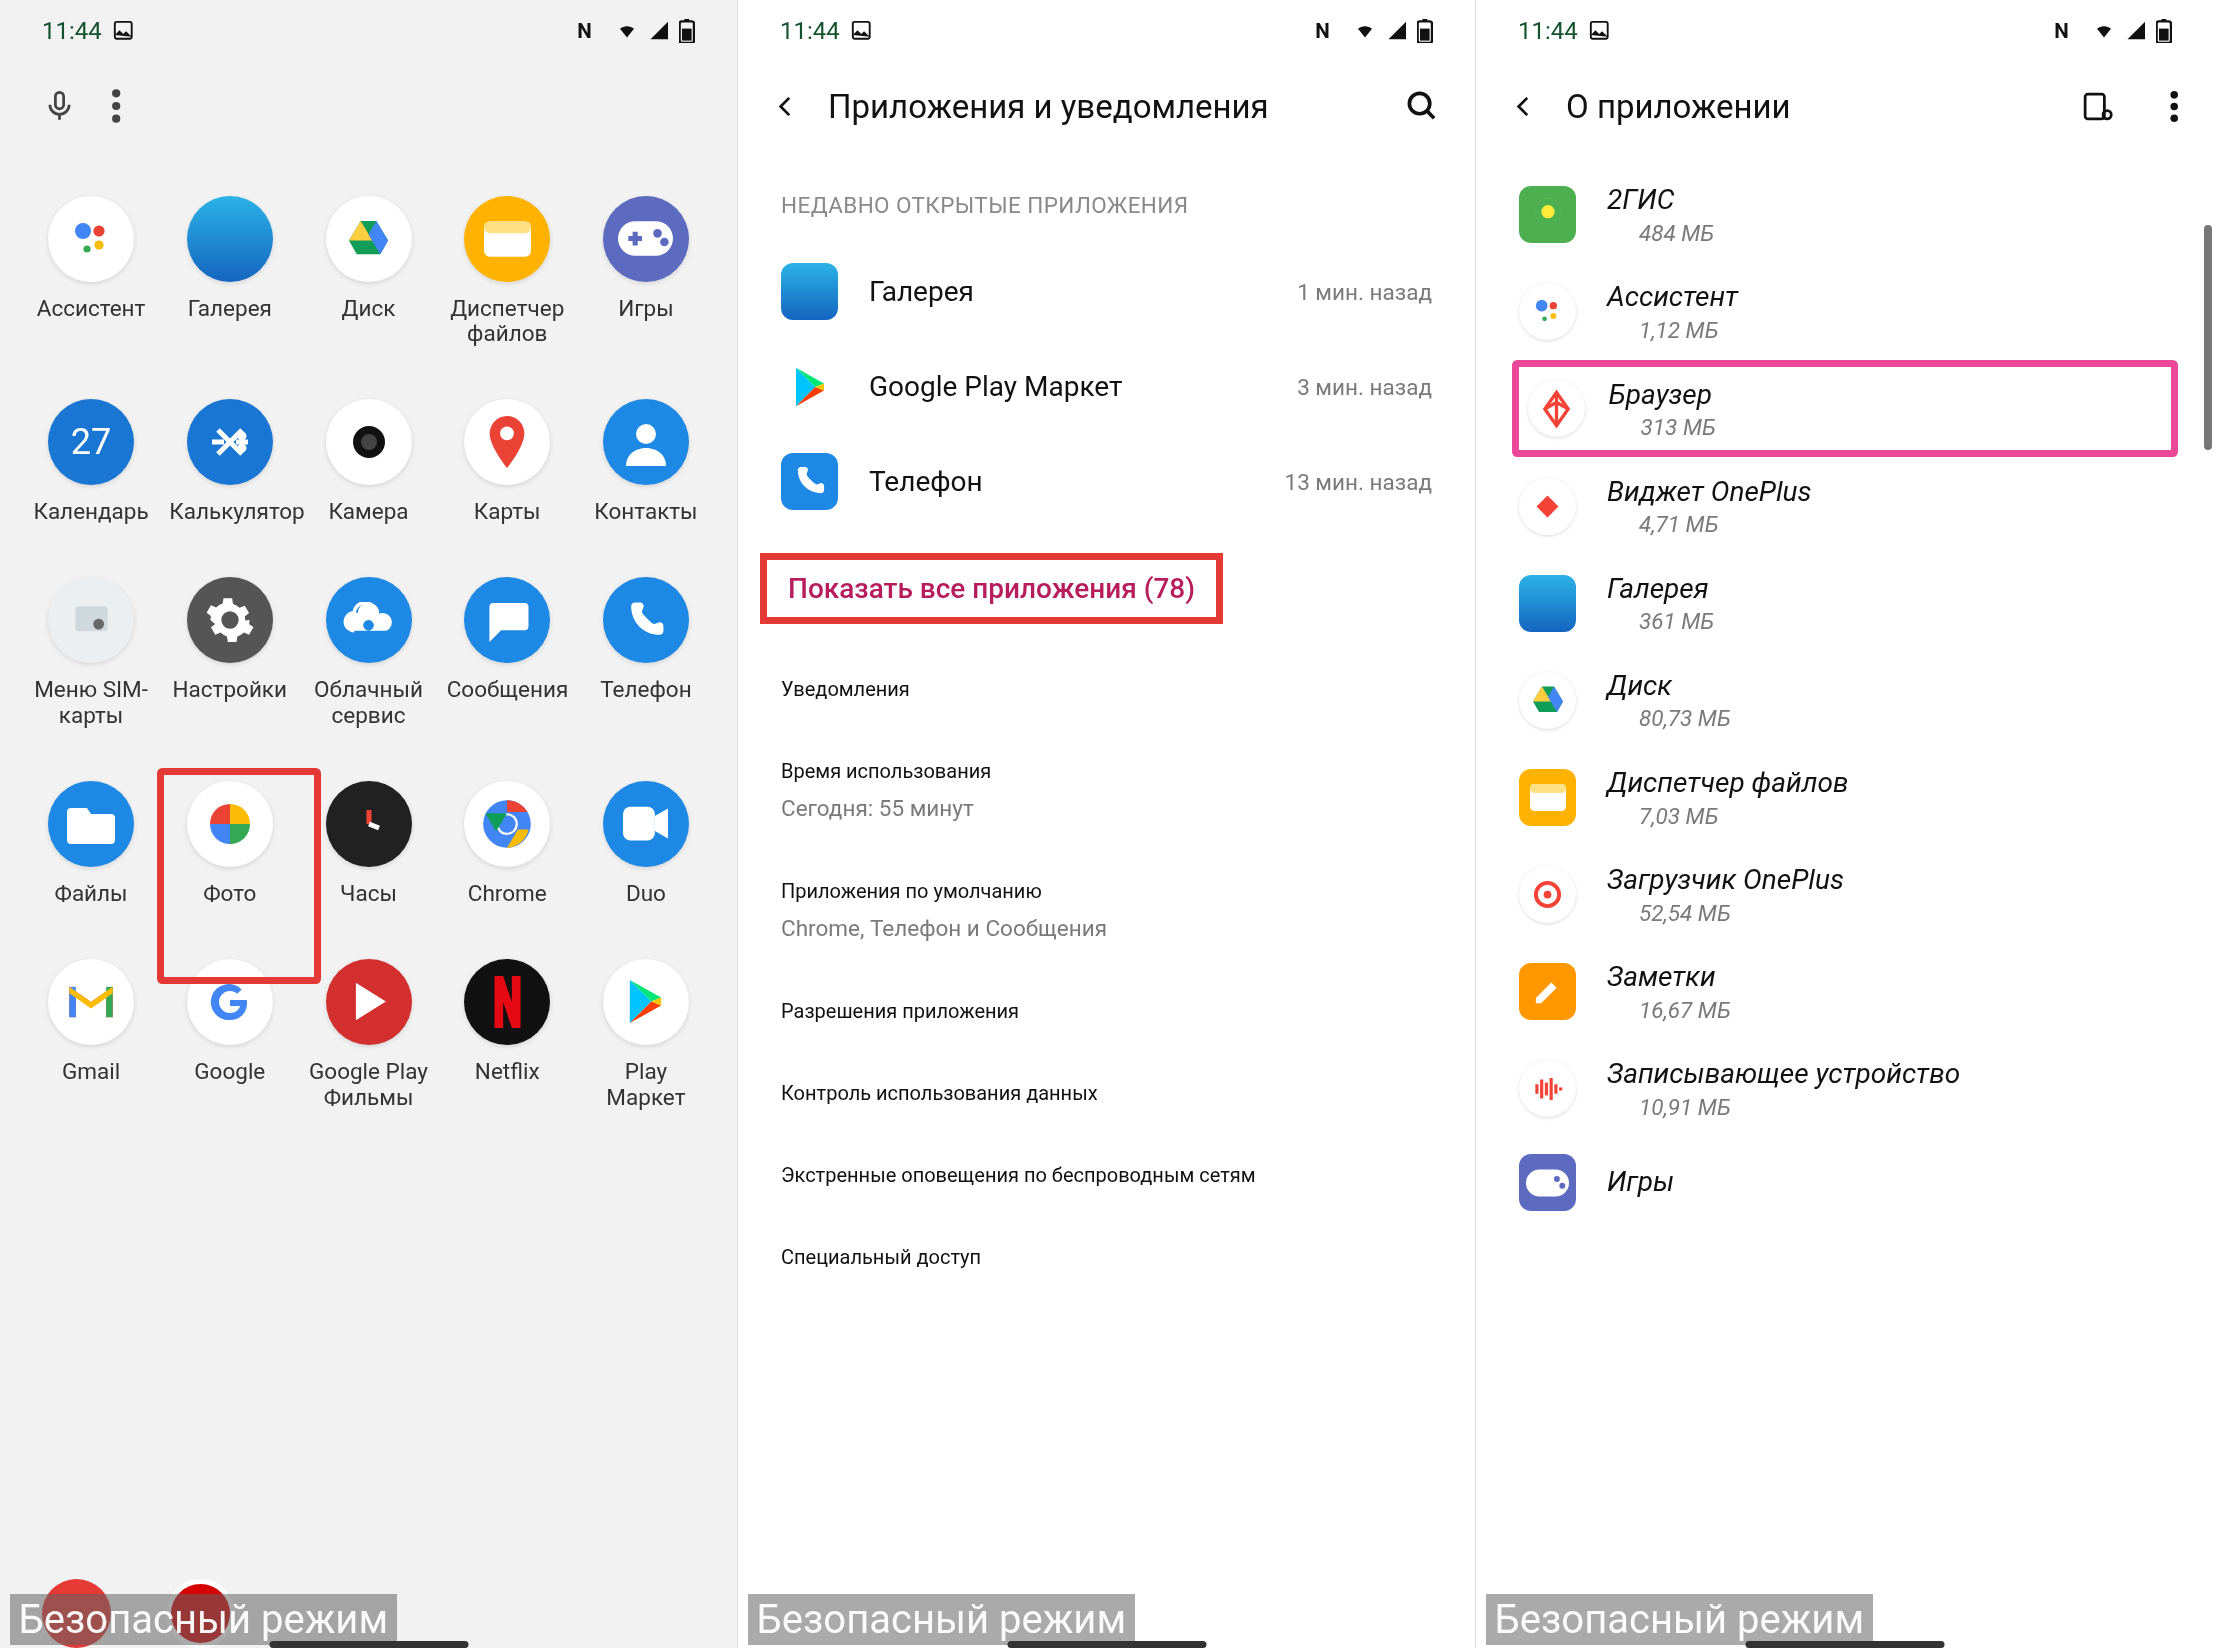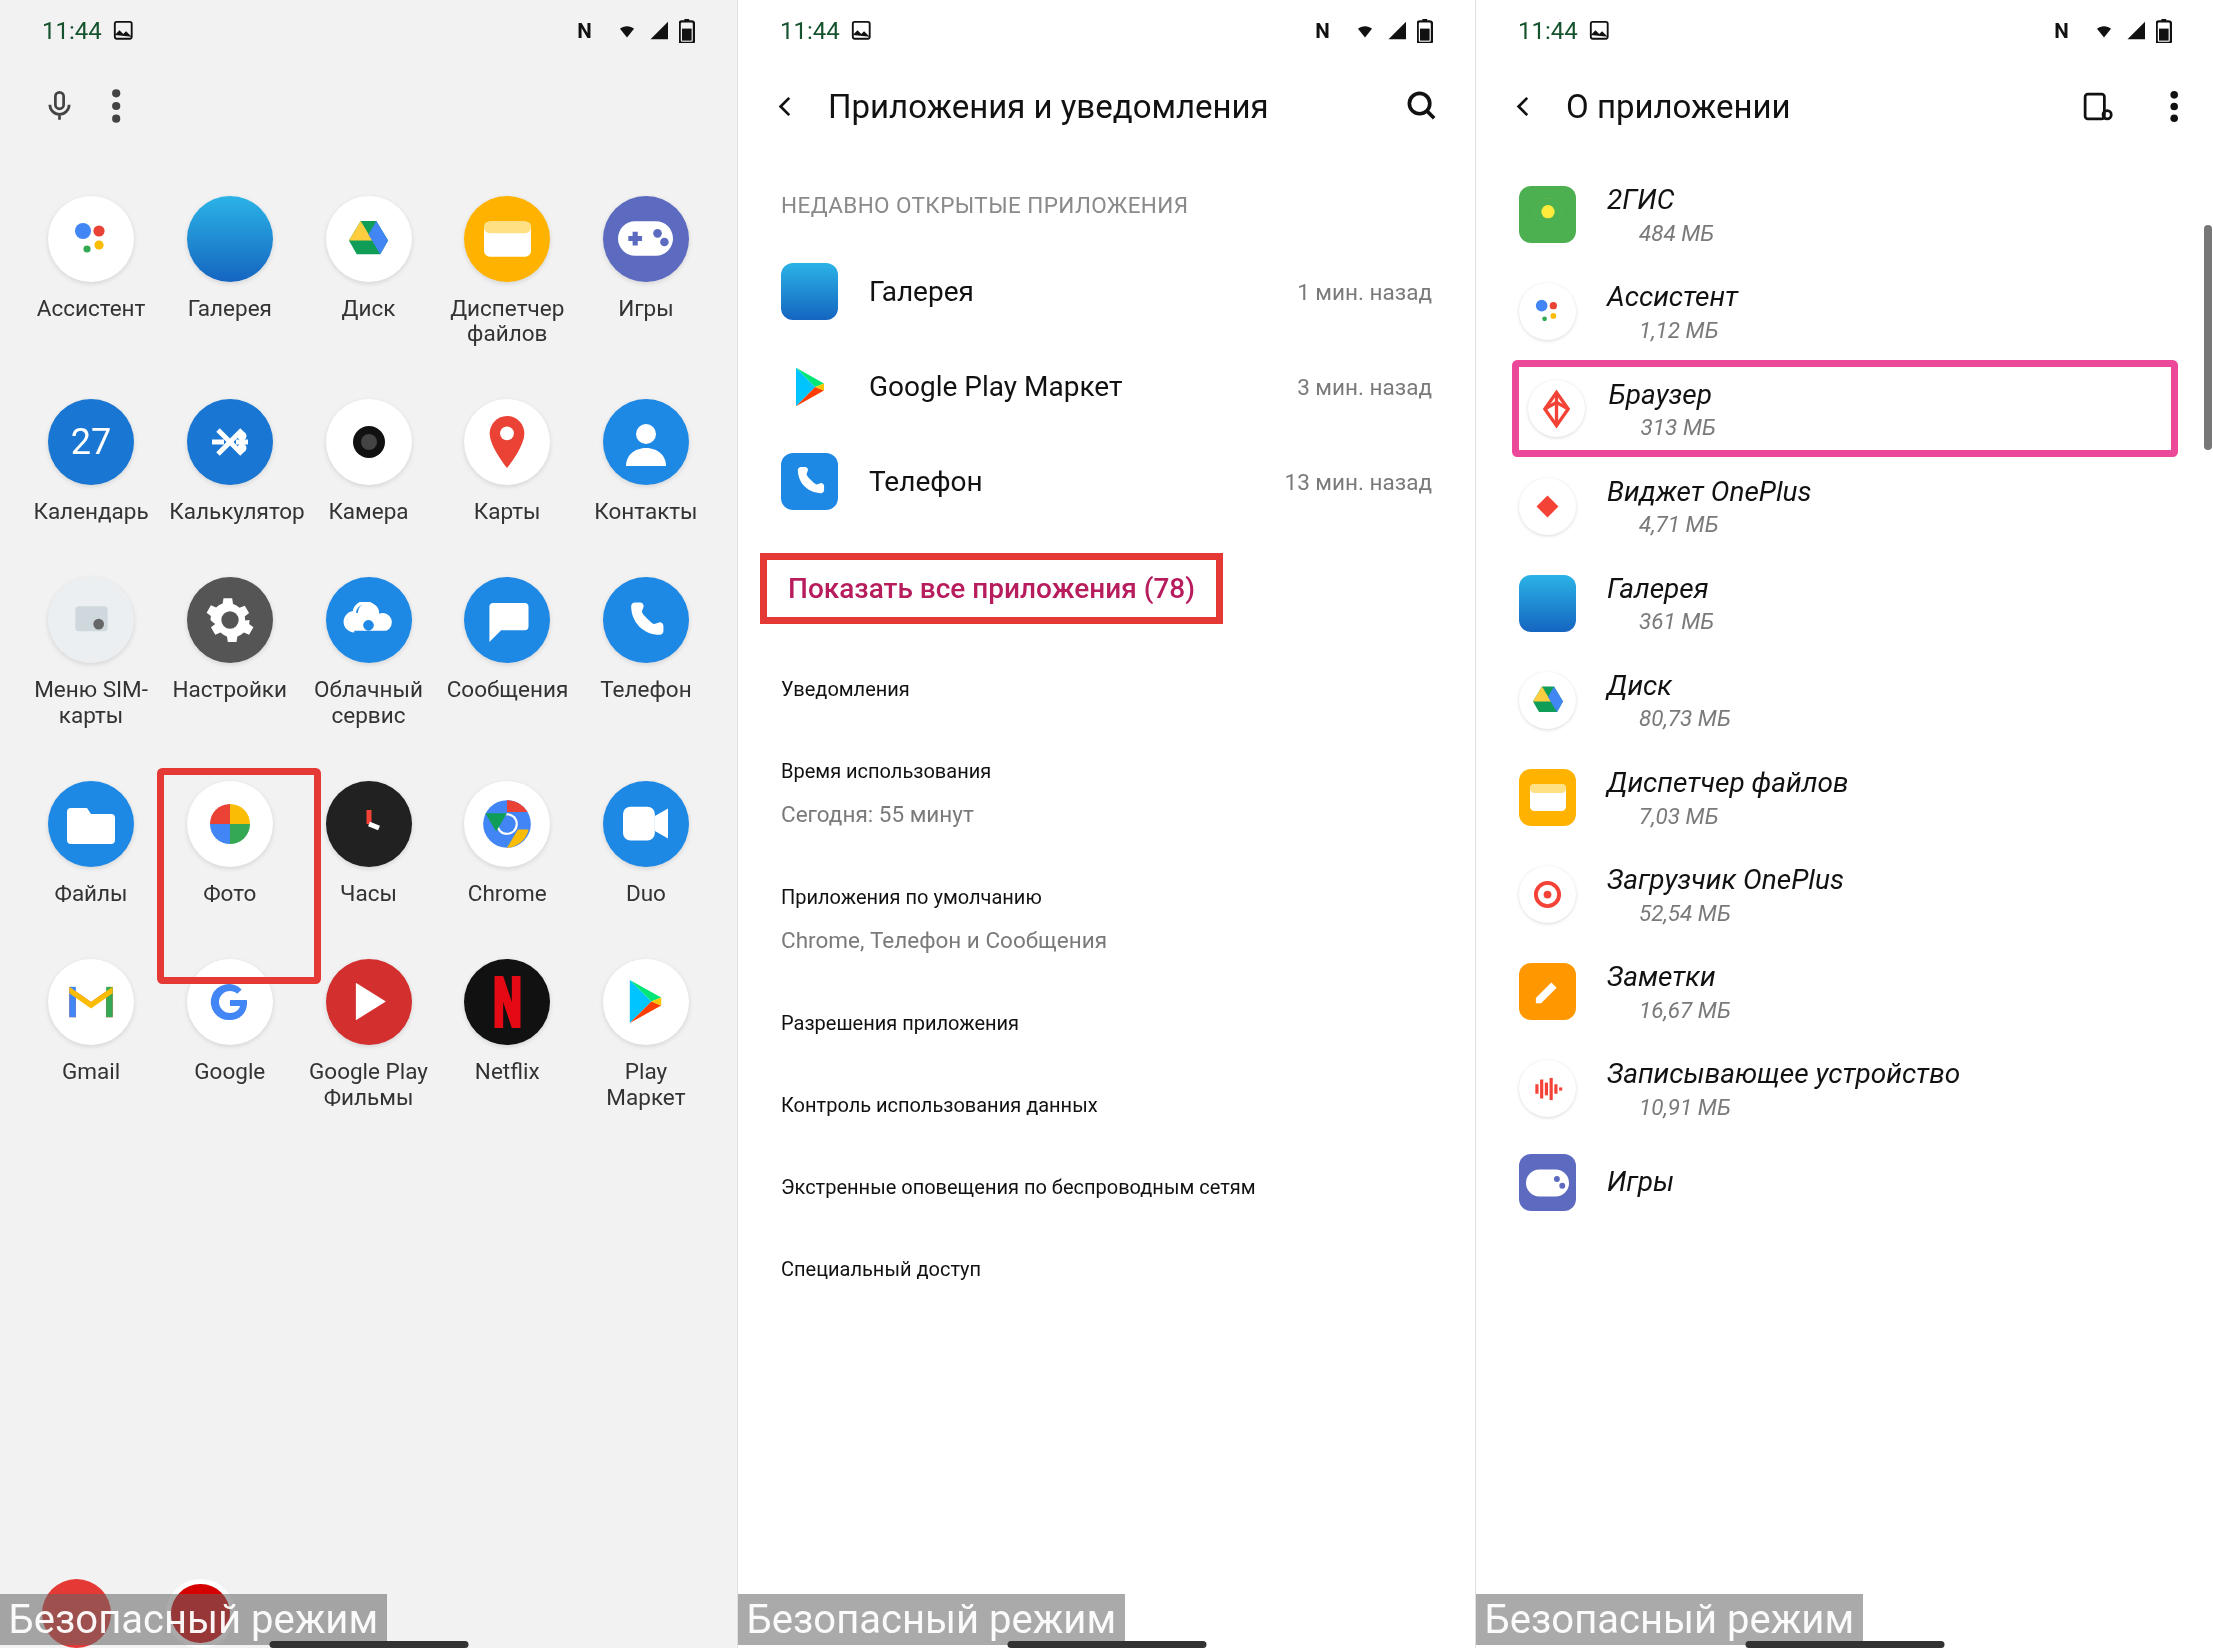--- a/index.html
+++ b/index.html
@@ -147,38 +147,38 @@
   .link-highlight {
     border: 7px solid #e53935;
     border-radius: 0;
     display: inline-block;
     padding: 12px 21px;
     margin-left: -21px;
   }
 
   .menu-item { padding: 29px 43px; flex-direction: column; align-items: flex-start; gap: 5.2px; }
   .menu-title { font-size: 20px; color: #111; }
-  .menu-sub { font-size: 22.5px; color: #7a7a7a; margin-top: 13px; }
+  .menu-sub { font-size: 22.5px; color: #7a7a7a; margin-top: 7px; }
 
   .app-item { padding: 17.3px 43px; font-style: italic; }
   .app-item-text { display: flex; flex-direction: column; gap: 3.5px; flex: 1; }
   .app-item-name { font-size: 28px; color: #111; }
   .app-item-size { font-size: 22.5px; color: #7a7a7a; margin-left: 32px; }
 
   .app-item.highlighted {
     border: 7px solid #ec4899;
     border-radius: 5.2px;
     margin: 0 36px;
     padding: 10.4px 8.6px;
     gap: 24px;
   }
 
   .safe-mode {
     position: absolute;
-    left: 0;
+    left: 10px;
     bottom: 3.5px;
     font-size: 40px;
     color: rgba(255,255,255,.95);
     background: rgba(100,100,100,.55);
     padding: 1.7px 8.6px;
     z-index: 40;
   }
 
   .nav-hint {
     position: absolute;

